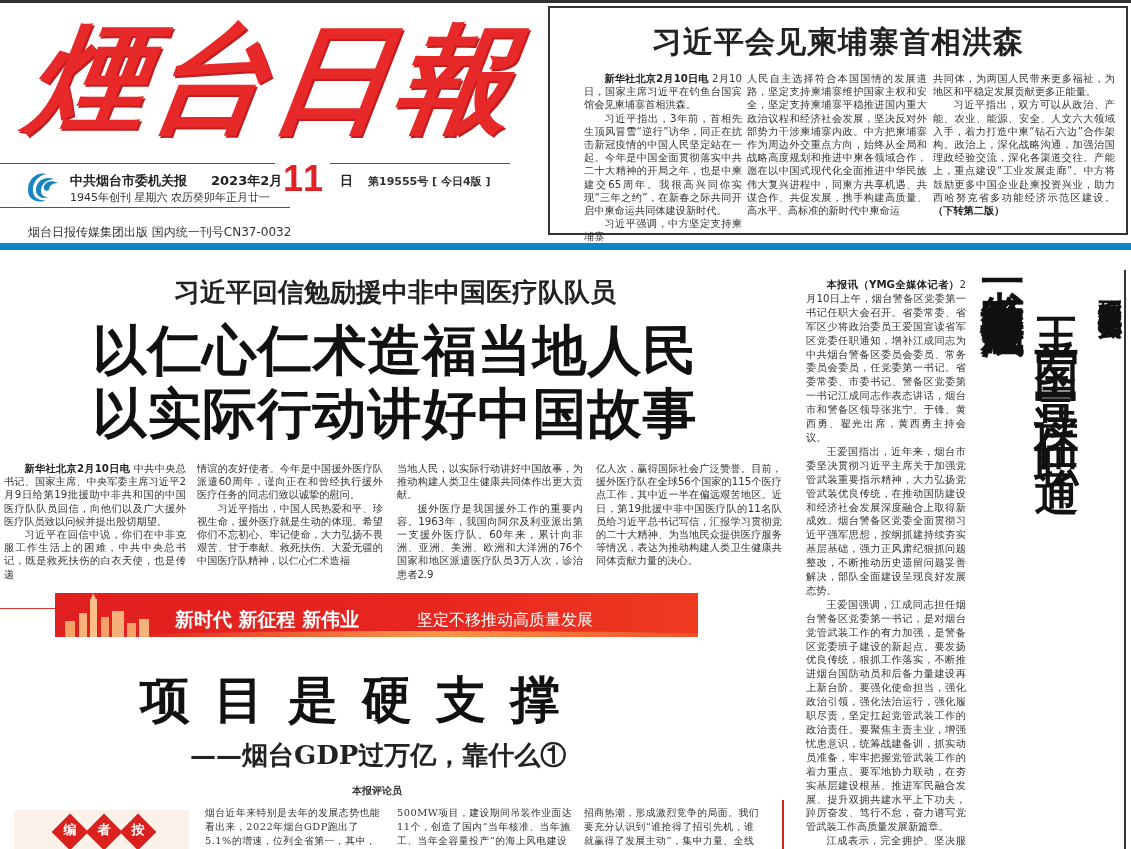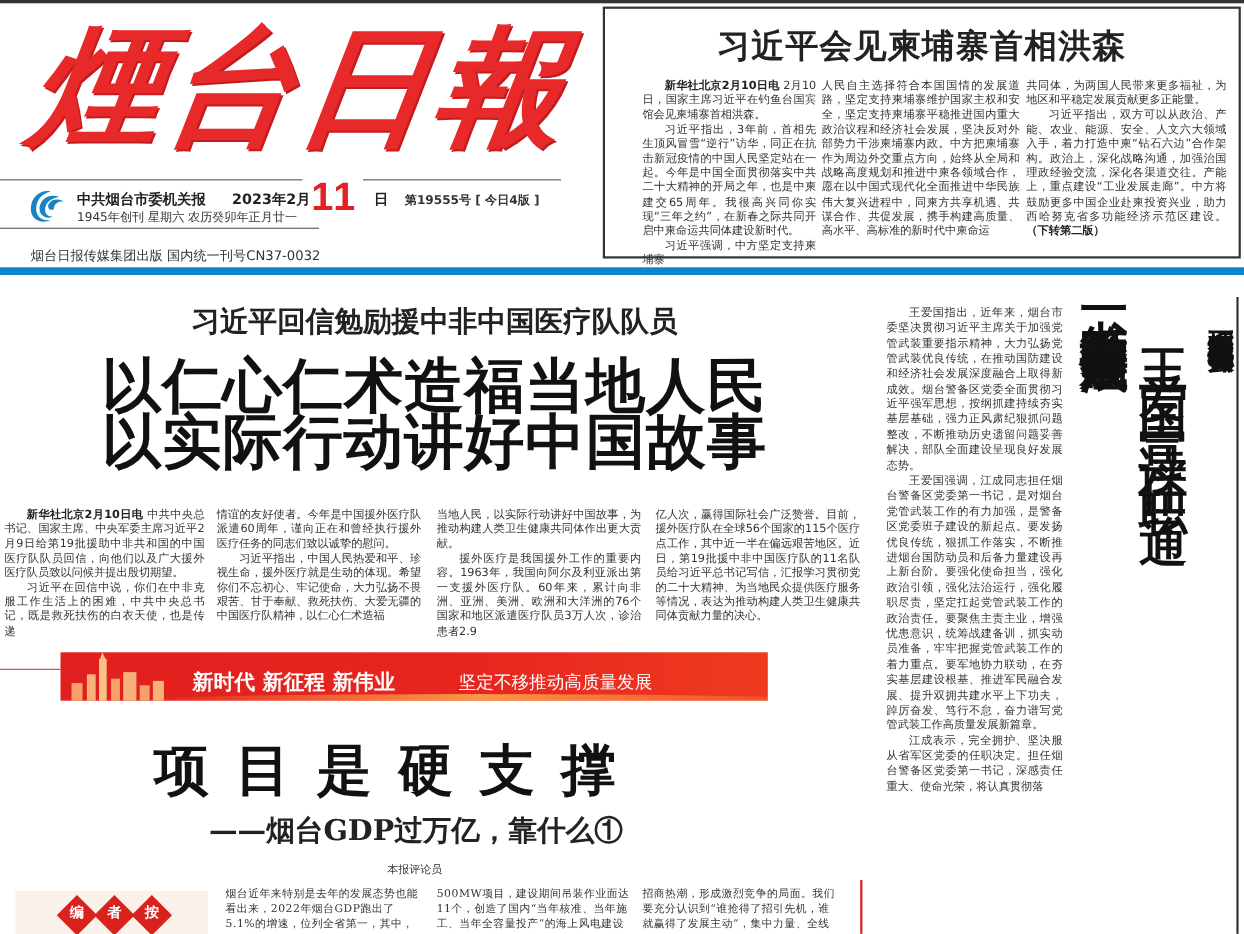--- a/index.html
+++ b/index.html
@@ -42,21 +42,21 @@
   .banner-rule { left: 0; top: 608px; width: 55px; height: 1px; background: #d33; }
   .banner { left: 55px; top: 593px; width: 643px; height: 44px; background: linear-gradient(90deg,#e0201f 0%,#e8261f 60%,#ee3b1f 100%); overflow: hidden; }
   .banner-city { left: 0; top: 0; width: 100px; height: 55px; }
   .banner-strong { left: 120px; top: 14px; font-size: 19px; font-weight: bold; color: #fff; white-space: nowrap; }
   .banner-light { left: 362px; top: 17px; font-size: 16px; color: #fff; white-space: nowrap; }
   .banner-swoosh { left: 80px; top: 38px; width: 600px; height: 10px; border-radius: 50%; background: linear-gradient(90deg, rgba(255,190,80,0.0), rgba(255,200,90,0.7), rgba(255,190,80,0.1)); }
 
   
   .feature-title { left: 140px; top: 667px; font-size: 50px; font-weight: bold; color: #111; letter-spacing: 24px; white-space: nowrap; }
   .feature-sub { left: 190px; top: 738px; font-family: "DejaVu Serif", serif; font-size: 26px; font-weight: bold; color: #222; white-space: nowrap; }
-  .byline { left: 352px; top: 784px; font-size: 10px; font-weight: normal; color: #333; }
+  .byline { left: 352px; top: 784px; font-size: 10px; font-weight: bold; color: #333; }
   .editor-box { left: 14px; top: 810px; width: 175px; height: 39px; background: #faf2ea; }
   .diamond { width: 26px; height: 26px; background: #d9211e; transform: rotate(45deg); top: 819px; }
   .diamond-char { top: 821px; width: 26px; text-align: center; font-size: 13px; color: #fff; font-weight: bold; }
   .feat-col { font-family: "DejaVu Serif", serif; font-size: 9.8px; line-height: 14px; color: #333; letter-spacing: 0.5px; }
 
   
   .right-border { left: 1124px; top: 270px; width: 2px; height: 579px; background: #333; }
   .vert { writing-mode: vertical-rl; text-orientation: upright; font-weight: bold; color: #111; white-space: nowrap; }
   .red-line { left: 695px; top: 645px; width: 2px; height: 204px; background: #d9211e; }
 </style>
@@ -93,21 +93,21 @@
     <p class="noi">人民自主选择符合本国国情的发展道路，坚定支持柬埔寨维护国家主权和安全，坚定支持柬埔寨平稳推进国内重大政治议程和经济社会发展，坚决反对外部势力干涉柬埔寨内政。中方把柬埔寨作为周边外交重点方向，始终从全局和战略高度规划和推进中柬各领域合作，愿在以中国式现代化全面推进中华民族伟大复兴进程中，同柬方共享机遇、共谋合作、共促发展，携手构建高质量、高水平、高标准的新时代中柬命运</p>
   </div>
   <div class="abs col" style="left:383px; top:64px; width:182px;">
     <p class="noi">共同体，为两国人民带来更多福祉，为地区和平稳定发展贡献更多正能量。</p>
     <p><span>习近平指出，双方可以从政治、产能、农业、能源、安全、人文六大领域入手，着力打造中柬“钻石六边”合作架构。政治上，深化战略沟通，加强治国理政经验交流，深化各渠道交往。产能上，重点建设“工业发展走廊”。中方将鼓励更多中国企业赴柬投资兴业，助力西哈努克省多功能经济示范区建设。</span><b>（下转第二版）</b></p>
   </div>
 </div>
 
 <div class="abs lead-kicker">习近平回信勉励援中非中国医疗队队员</div>
 <div class="abs lead-line" style="top:320px;">以仁心仁术造福当地人民</div>
-<div class="abs lead-line" style="top:371px;">以实际行动讲好中国故事</div>
+<div class="abs lead-line" style="top:383px;">以实际行动讲好中国故事</div>
 
 <div class="abs col" style="left:4px; top:462px; width:182px;">
   <p><b>新华社北京2月10日电</b> <span>中共中央总书记、国家主席、中央军委主席习近平2月9日给第19批援助中非共和国的中国医疗队队员回信，向他们以及广大援外医疗队员致以问候并提出殷切期望。</span></p>
   <p>习近平在回信中说，你们在中非克服工作生活上的困难，中共中央总书记，既是救死扶伤的白衣天使，也是传递</p>
 </div>
 <div class="abs col" style="left:197px; top:462px; width:186px;">
   <p class="noi">情谊的友好使者。今年是中国援外医疗队派遣60周年，谨向正在和曾经执行援外医疗任务的同志们致以诚挚的慰问。</p>
   <p>习近平指出，中国人民热爱和平、珍视生命，援外医疗就是生动的体现。希望你们不忘初心、牢记使命，大力弘扬不畏艰苦、甘于奉献、救死扶伤、大爱无疆的中国医疗队精神，以仁心仁术造福</p>
 </div>
 <div class="abs col" style="left:397px; top:462px; width:186px;">
@@ -145,20 +145,21 @@
 <div class="abs diamond-char" style="left:91px;">者</div>
 <div class="abs diamond" style="left:125px;"></div>
 <div class="abs diamond-char" style="left:125px;">按</div>
 
 <div class="abs feat-col" style="left:205px; top:806px; width:180px;">烟台近年来特别是去年的发展态势也能看出来，2022年烟台GDP跑出了5.1%的增速，位列全省第一，其中，投资</div>
 <div class="abs feat-col" style="left:397px; top:806px; width:180px;">500MW项目，建设期间吊装作业面达11个，创造了国内“当年核准、当年施工、当年全容量投产”的海上风电建设</div>
 <div class="abs feat-col" style="left:584px; top:806px; width:180px;">招商热潮，形成激烈竞争的局面。我们要充分认识到“谁抢得了招引先机，谁就赢得了发展主动”，集中力量、全线出</div>
 <div class="abs red-line" style="left:782px; top:800px; height:49px;"></div>
 
 <div class="abs col" style="left:806px; top:278px; width:160px; font-size:10.2px; line-height:13.9px;">
+  <p><b>本报讯（YMG全媒体记者）</b><span>2月10日上午，烟台警备区党委第一书记任职大会召开。省委常委、省军区少将政治委员王爱国宣读省军区党委任职通知，增补江成同志为中共烟台警备区委员会委员、常务委员会委员，任党委第一书记。省委常委、市委书记、警备区党委第一书记江成同志作表态讲话，烟台市和警备区领导张兆宁、于锋、黄西勇、翟光出席，黄西勇主持会议。</span></p>
   <p>王爱国指出，近年来，烟台市委坚决贯彻习近平主席关于加强党管武装重要指示精神，大力弘扬党管武装优良传统，在推动国防建设和经济社会发展深度融合上取得新成效。烟台警备区党委全面贯彻习近平强军思想，按纲抓建持续夯实基层基础，强力正风肃纪狠抓问题整改，不断推动历史遗留问题妥善解决，部队全面建设呈现良好发展态势。</p>
   <p>王爱国强调，江成同志担任烟台警备区党委第一书记，是对烟台党管武装工作的有力加强，是警备区党委班子建设的新起点。要发扬优良传统，狠抓工作落实，不断推进烟台国防动员和后备力量建设再上新台阶。要强化使命担当，强化政治引领，强化法治运行，强化履职尽责，坚定扛起党管武装工作的政治责任。要聚焦主责主业，增强忧患意识，统筹战建备训，抓实动员准备，牢牢把握党管武装工作的着力重点。要军地协力联动，在夯实基层建设根基、推进军民融合发展、提升双拥共建水平上下功夫，踔厉奋发、笃行不怠，奋力谱写党管武装工作高质量发展新篇章。</p>
   <p>江成表示，完全拥护、坚决服从省军区党委的任职决定。担任烟台警备区党委第一书记，深感责任重大、使命光荣，将认真贯彻落</p>
 </div>
 
 <div class="abs vert" style="left:978px; top:280px; font-size:44px; line-height:50px; letter-spacing:-2px;">江成任烟台警备区党委第一书</div>
 <div class="abs vert" style="left:1032px; top:282px; font-size:44px; line-height:50px; letter-spacing:22px;">王爱国宣读任职通</div>
 <div class="abs vert" style="left:1096px; top:282px; font-family:'DejaVu Serif', serif; font-size:24px; line-height:28px; letter-spacing:1px;">烟台警备区党委第一书记任职大会召开</div>
 <div class="abs right-border"></div>
 

